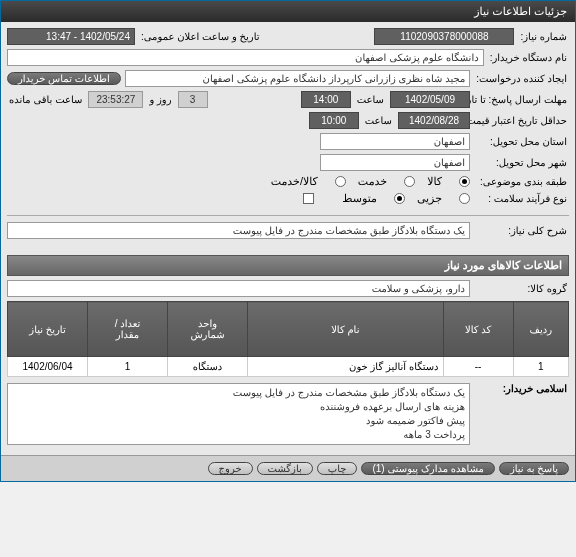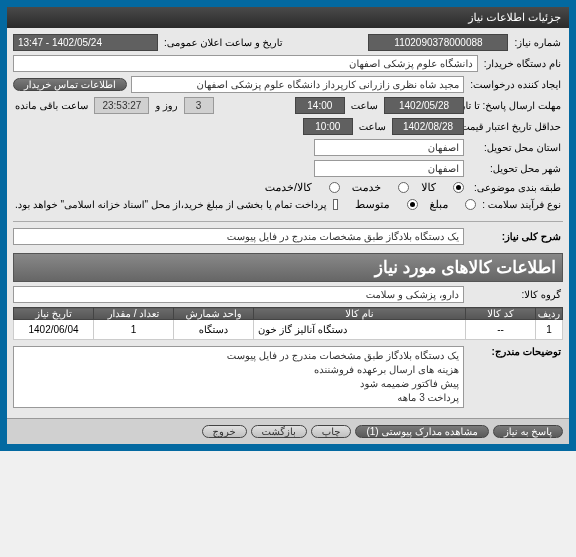--- a/index.html
+++ b/index.html
@@ -5,21 +5,21 @@
 * { box-sizing: border-box; margin: 0; padding: 0; }
 body {
   font-family: Tahoma, Arial, sans-serif;
   font-size: 11px;
   background: #f0f0f0;
   direction: rtl;
 }
 .window {
   width: 576px;
   background: #3a3a3a;
-  border: 7px solid #0369a1;
+  border: 1px solid #0369a1;
 }
 .title-bar {
   background: linear-gradient(to bottom, #4a4a4a, #2a2a2a);
   color: #fff;
   padding: 4px 8px;
   font-size: 11px;
   display: flex;
   justify-content: flex-start;
 }
 .content {
@@ -84,34 +84,34 @@
 .checkbox {
   width: 11px;
   height: 11px;
   border: 1px solid #666;
   background: #fff;
 }
 .section-header {
   background: linear-gradient(to bottom, #888, #666);
   color: #fff;
   padding: 3px 6px;
-  font-size: 17px;
+  font-size: 11px;
   font-weight: bold;
   border: 1px solid #555;
-  margin-top: 8px;
+  margin-top: 16px;
 }
 .goods-table {
   width: 100%;
   border-collapse: collapse;
   margin-top: 2px;
 }
 .goods-table th {
   background: linear-gradient(to bottom, #6b6b6b, #555);
   color: #fff;
-  padding: 0;
+  padding: 16px;
   font-size: 10px;
   font-weight: normal;
   border: 1px solid #444;
 }
 .goods-table td {
   background: #fff;
   padding: 4px;
   font-size: 10px;
   border: 1px solid #ccc;
   text-align: center;
@@ -151,37 +151,37 @@
     <span>جزئیات اطلاعات نیاز</span>
   </div>
 
   <div class="content">
 
     <div class="form-row">
       <span class="label">شماره نیاز:</span>
       <span class="field dark" style="width:140px;text-align:center">1102090378000088</span>
       <span class="spacer"></span>
       <span class="label">تاریخ و ساعت اعلان عمومی:</span>
-      <span class="field dark" style="width:145px;text-align:left">1402/05/24 - 13:47</span>
+      <span class="field dark" style="width:128px;text-align:right">1402/05/24 - 13:47</span>
     </div>
 
     <div class="form-row">
       <span class="label">نام دستگاه خریدار:</span>
       <span class="field" style="flex:1">دانشگاه علوم پزشکی اصفهان</span>
     </div>
 
     <div class="form-row">
       <span class="label">ایجاد کننده درخواست:</span>
       <span class="field" style="flex:1">مجید شاه نظری زازرانی کارپرداز دانشگاه علوم پزشکی اصفهان</span>
       <button class="btn">اطلاعات تماس خریدار</button>
     </div>
 
     <div class="form-row">
       <span class="label" style="width:95px">مهلت ارسال پاسخ: تا تاریخ:</span>
-      <span class="field dark" style="width:80px;text-align:center">1402/05/28</span>
+      <span class="field dark" style="width:80px;text-align:center">1402/05/09</span>
       <span class="label">ساعت</span>
       <span class="field dark" style="width:50px;text-align:center">14:00</span>
       <span class="spacer"></span>
       <span class="field gray" style="width:30px;text-align:center">3</span>
       <span class="label">روز و</span>
       <span class="field gray" style="width:55px;text-align:center">23:53:27</span>
       <span class="label">ساعت باقی مانده</span>
     </div>
 
     <div class="form-row">
@@ -217,36 +217,35 @@
           <span>کالا/خدمت</span>
         </div>
       </div>
     </div>
 
     <div class="form-row">
       <span class="label" style="width:95px">نوع فرآیند سلامت :</span>
       <div class="radio-group">
         <div class="radio-item">
           <span class="radio-circle"></span>
-          <span>مبلغ</span>
+          <span>جزیی</span>
         </div>
         <div class="radio-item">
           <span class="radio-circle checked"></span>
           <span>متوسط</span>
         </div>
       </div>
       <span style="width:20px"></span>
       <span class="checkbox"></span>
-      <span class="label">پرداخت تمام یا بخشی از مبلغ خرید،از محل "اسناد خزانه اسلامی" خواهد بود.</span>
     </div>
 
     <div style="height:6px"></div>
 
     <div class="form-row" style="border-top:1px solid #aaa;padding-top:6px">
-      <span class="label" style="width:95px;font-weight:bold">شرح کلی نیاز:</span>
+      <span class="label" style="width:95px;font-weight:normal">شرح کلی نیاز:</span>
       <span class="field" style="flex:1">یک دستگاه بلادگاز طبق مشخصات مندرج در فایل پیوست</span>
     </div>
 
     <div class="section-header">اطلاعات کالاهای مورد نیاز</div>
 
     <div class="form-row" style="margin-top:4px">
       <span class="label" style="width:95px">گروه کالا:</span>
       <span class="field" style="flex:1">دارو، پزشکی و سلامت</span>
     </div>
 
@@ -258,30 +257,30 @@
           <th>نام کالا</th>
           <th style="width:80px">واحد شمارش</th>
           <th style="width:80px">تعداد / مقدار</th>
           <th style="width:80px">تاریخ نیاز</th>
         </tr>
       </thead>
       <tbody>
         <tr>
           <td>1</td>
           <td>--</td>
-          <td style="text-align:left">دستگاه آنالیز گاز خون</td>
+          <td style="text-align:right">دستگاه آنالیز گاز خون</td>
           <td>دستگاه</td>
           <td>1</td>
           <td>1402/06/04</td>
         </tr>
       </tbody>
     </table>
 
     <div class="form-row" style="margin-top:6px;align-items:flex-start">
-      <span class="label" style="width:95px;font-weight:bold">توضیحات مندرج:</span>
+      <span class="label" style="width:95px;font-weight:bold">اسلامی خریدار:</span>
       <div class="field multiline" style="flex:1;min-height:55px">یک دستگاه بلادگاز طبق مشخصات مندرج در فایل پیوست
 هزینه های ارسال برعهده فروشننده
 پیش فاکتور ضمیمه شود
 پرداخت 3 ماهه</div>
     </div>
 
   </div>
 
   <div class="footer-buttons">
     <button class="btn">پاسخ به نیاز</button>

